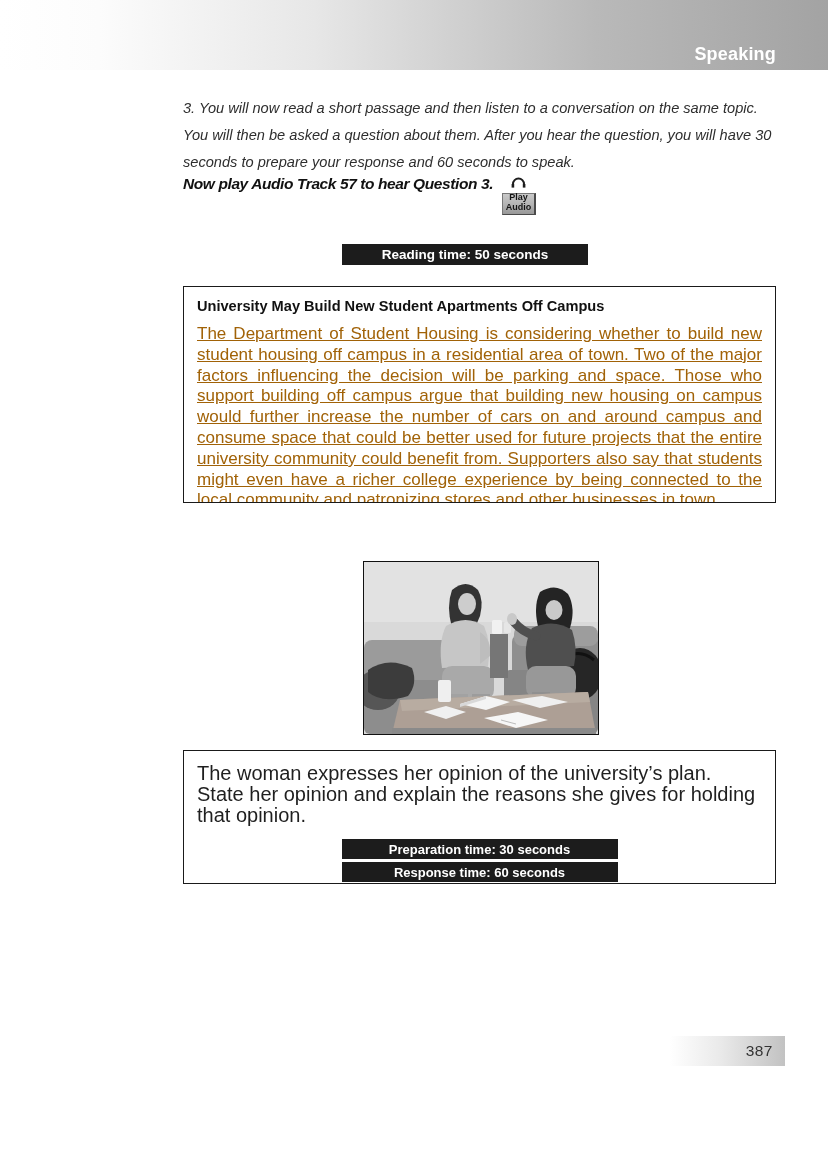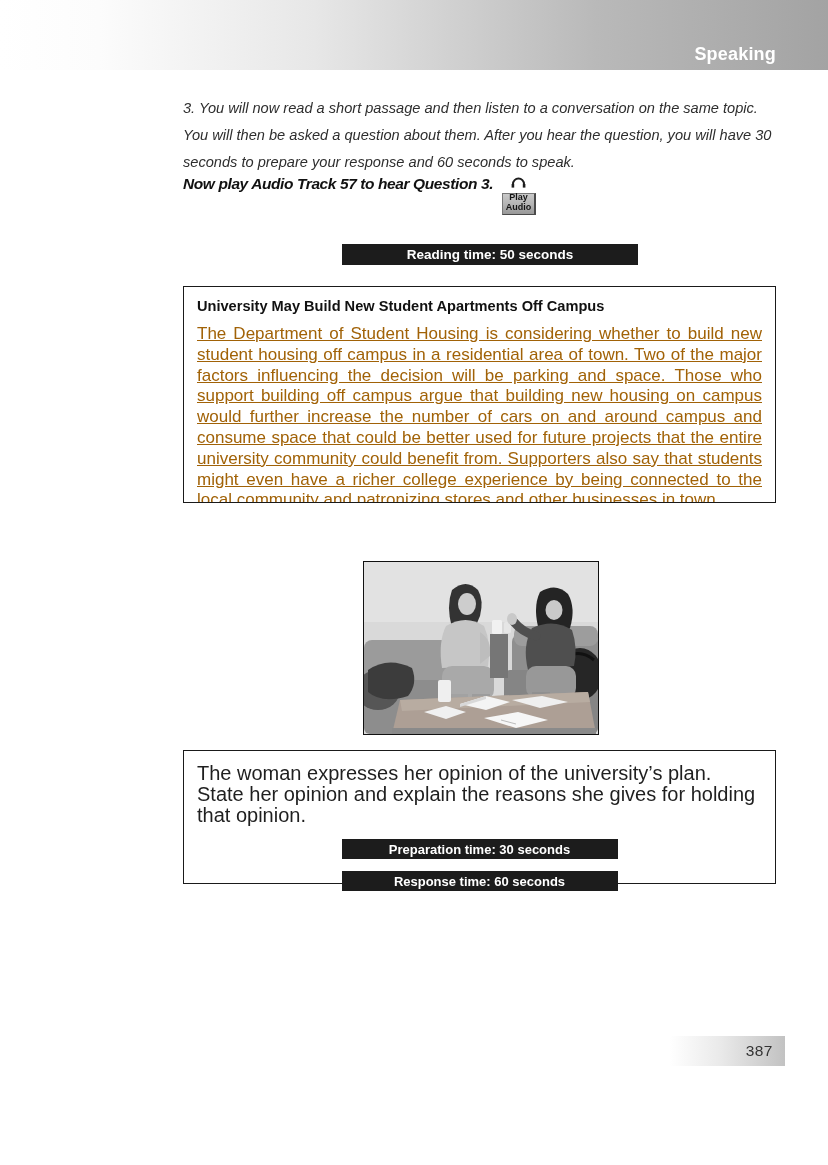--- a/index.html
+++ b/index.html
@@ -75,21 +75,21 @@
     font-size: 9px;
     line-height: 9.5px;
     font-weight: bold;
     color: #141414;
   }
 
   
   .reading-bar {
     position: absolute;
     top: 244px; left: 342px;
-    width: 296px; height: 21px;
+    width: 246px; height: 21px;
     background: #1c1c1c;
     color: #ffffff;
     font-weight: bold;
     font-size: 13.5px;
     display: flex; align-items: center; justify-content: center;
   }
 
   
   .passage-box {
     position: absolute;
@@ -137,21 +137,21 @@
   .question-text {
     font-size: 20px;
     line-height: 21px;
     color: #1f1f1f;
   }
   .time-bars {
     margin-top: 13px;
     display: flex;
     flex-direction: column;
     align-items: center;
-    gap: 12px;
+    gap: 3px;
   }
   .time-bar {
     width: 276px; height: 20px;
     background: #1c1c1c;
     color: #ffffff;
     font-weight: bold;
     font-size: 13px;
     display: flex; align-items: center; justify-content: center;
   }
 

